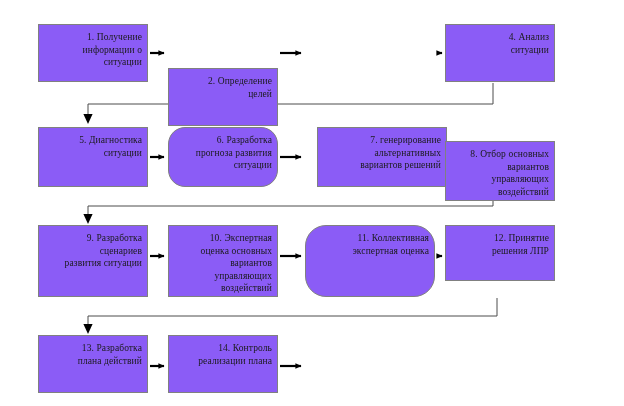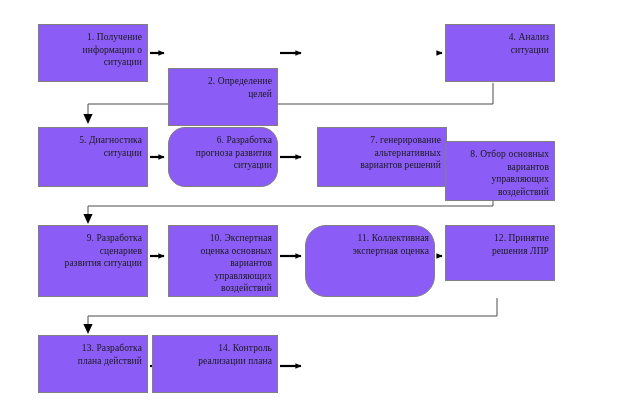--- a/index.html
+++ b/index.html
@@ -127,17 +127,17 @@
   <div class="node" style="left:305px; top:225px; width:130px; height:72px;border-radius:21px;">
     <span>11. Коллективная<br>экспертная  оценка</span>
   </div>
   <div class="node" style="left:445px; top:225px; width:110px; height:56px;">
     <span>12. Принятие<br>решения ЛПР</span>
   </div>
 
   <div class="node" style="left:38px; top:335px; width:110px; height:58px;">
     <span>13. Разработка<br>плана действий</span>
   </div>
-  <div class="node" style="left:152px; top:335px; width:126px; height:58px;">
+  <div class="node" style="left:168px; top:335px; width:110px; height:58px;">
     <span>14. Контроль<br>реализации плана</span>
   </div>
 
 </div>
 
 </body></html>

